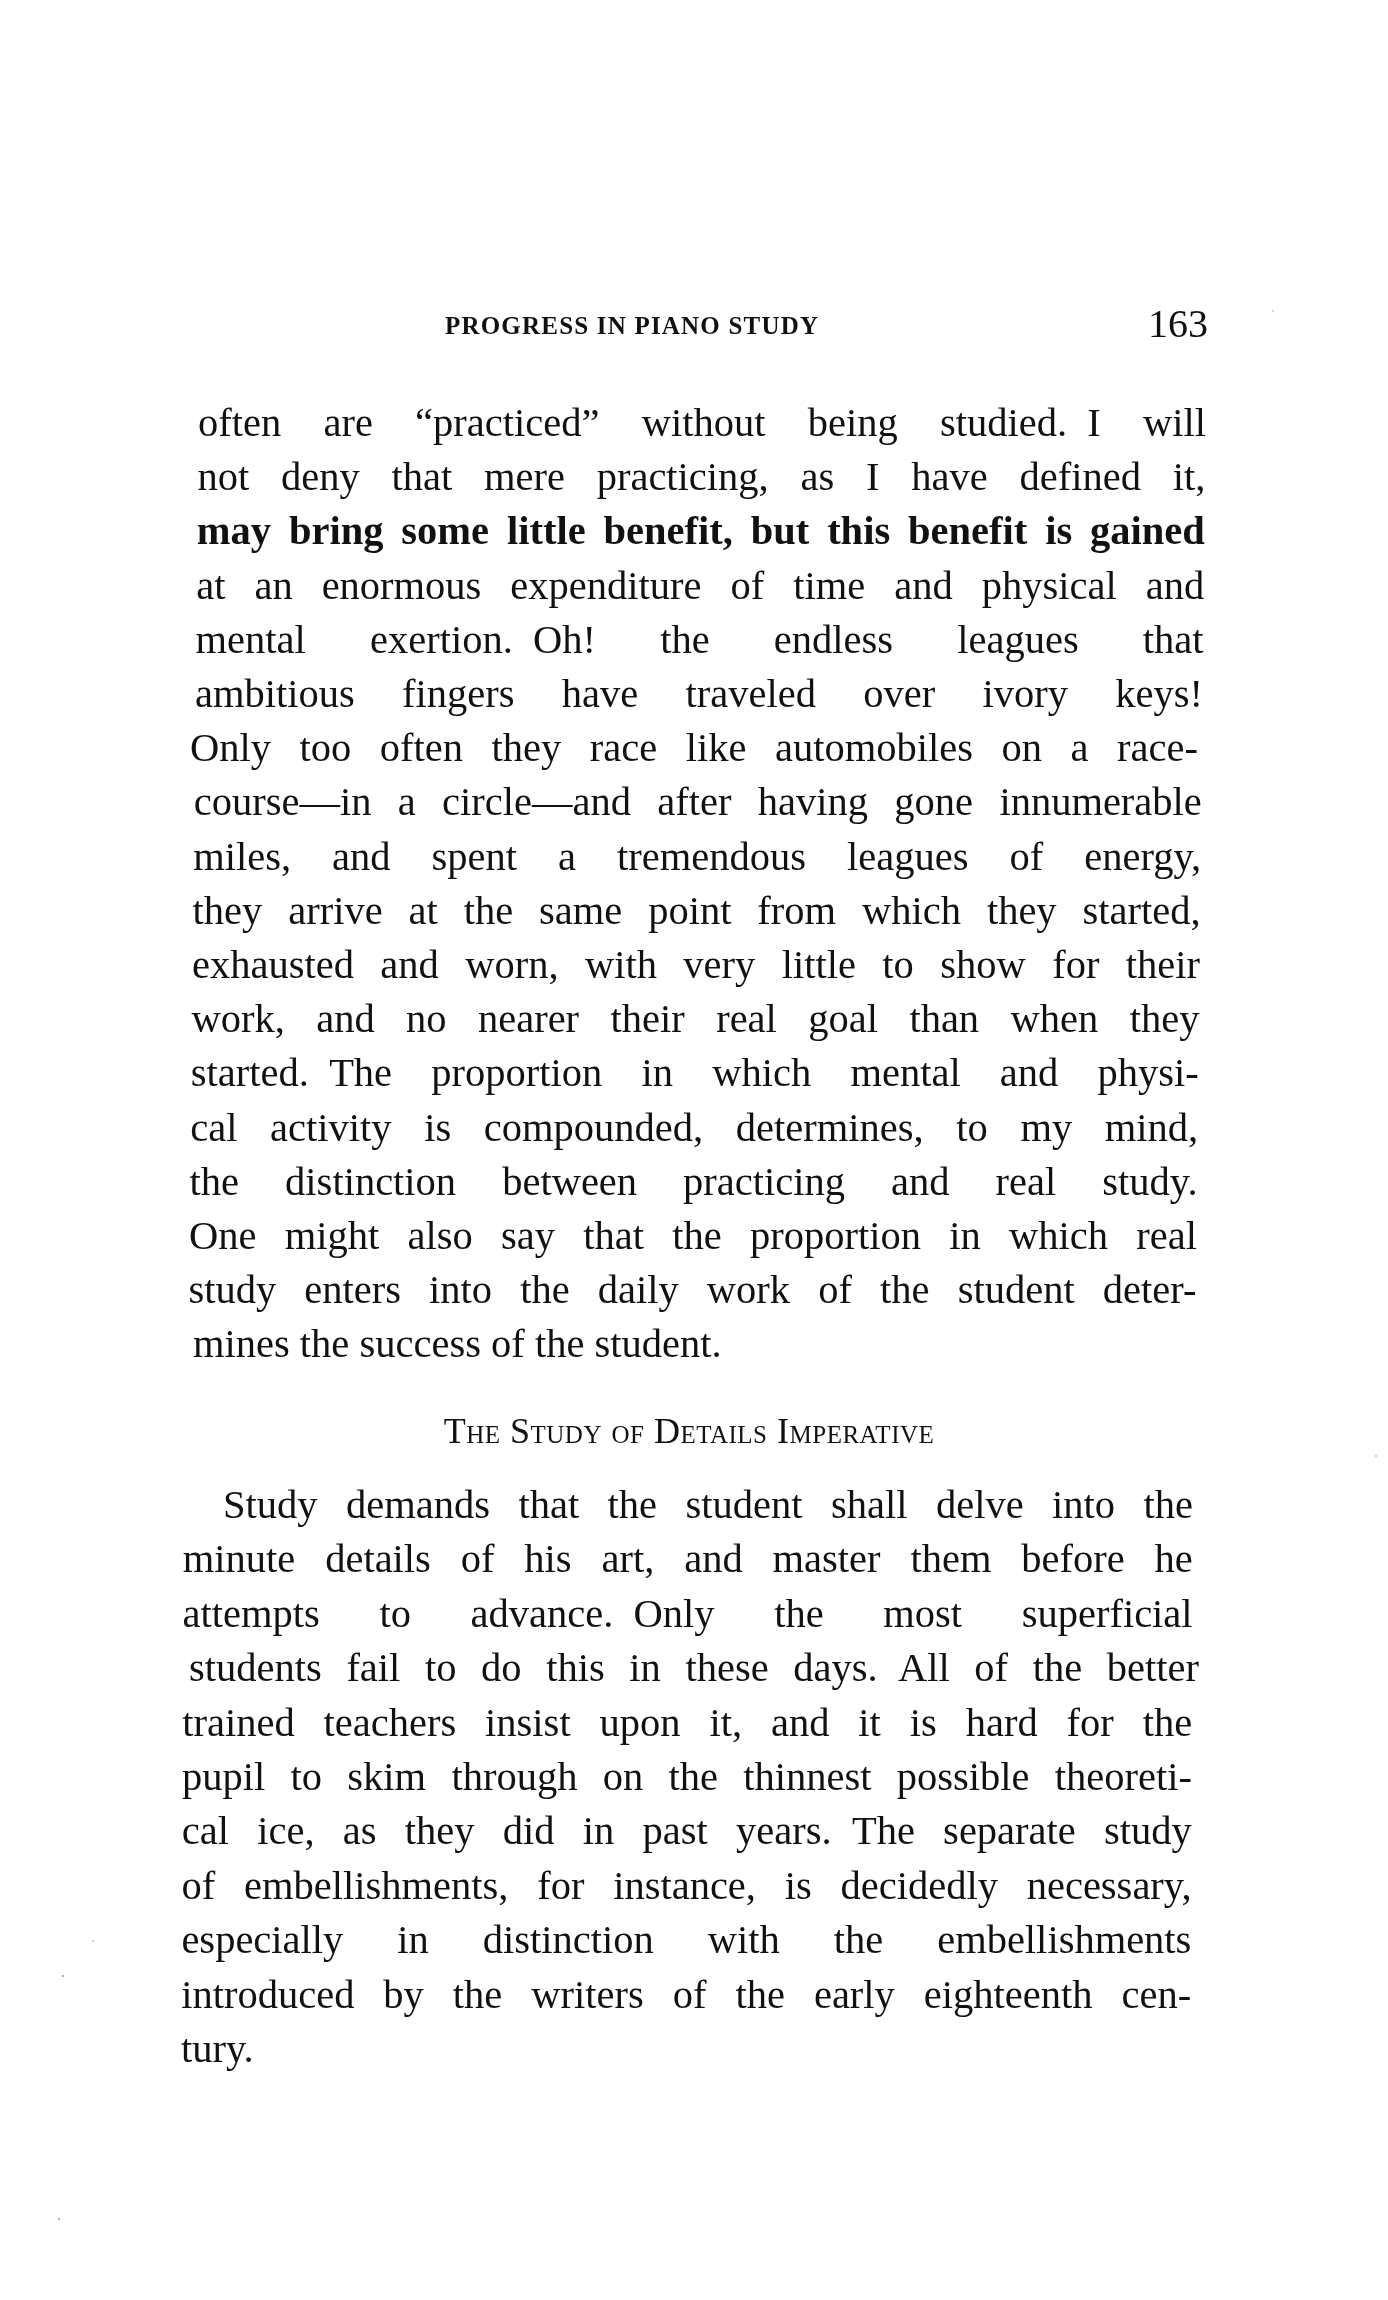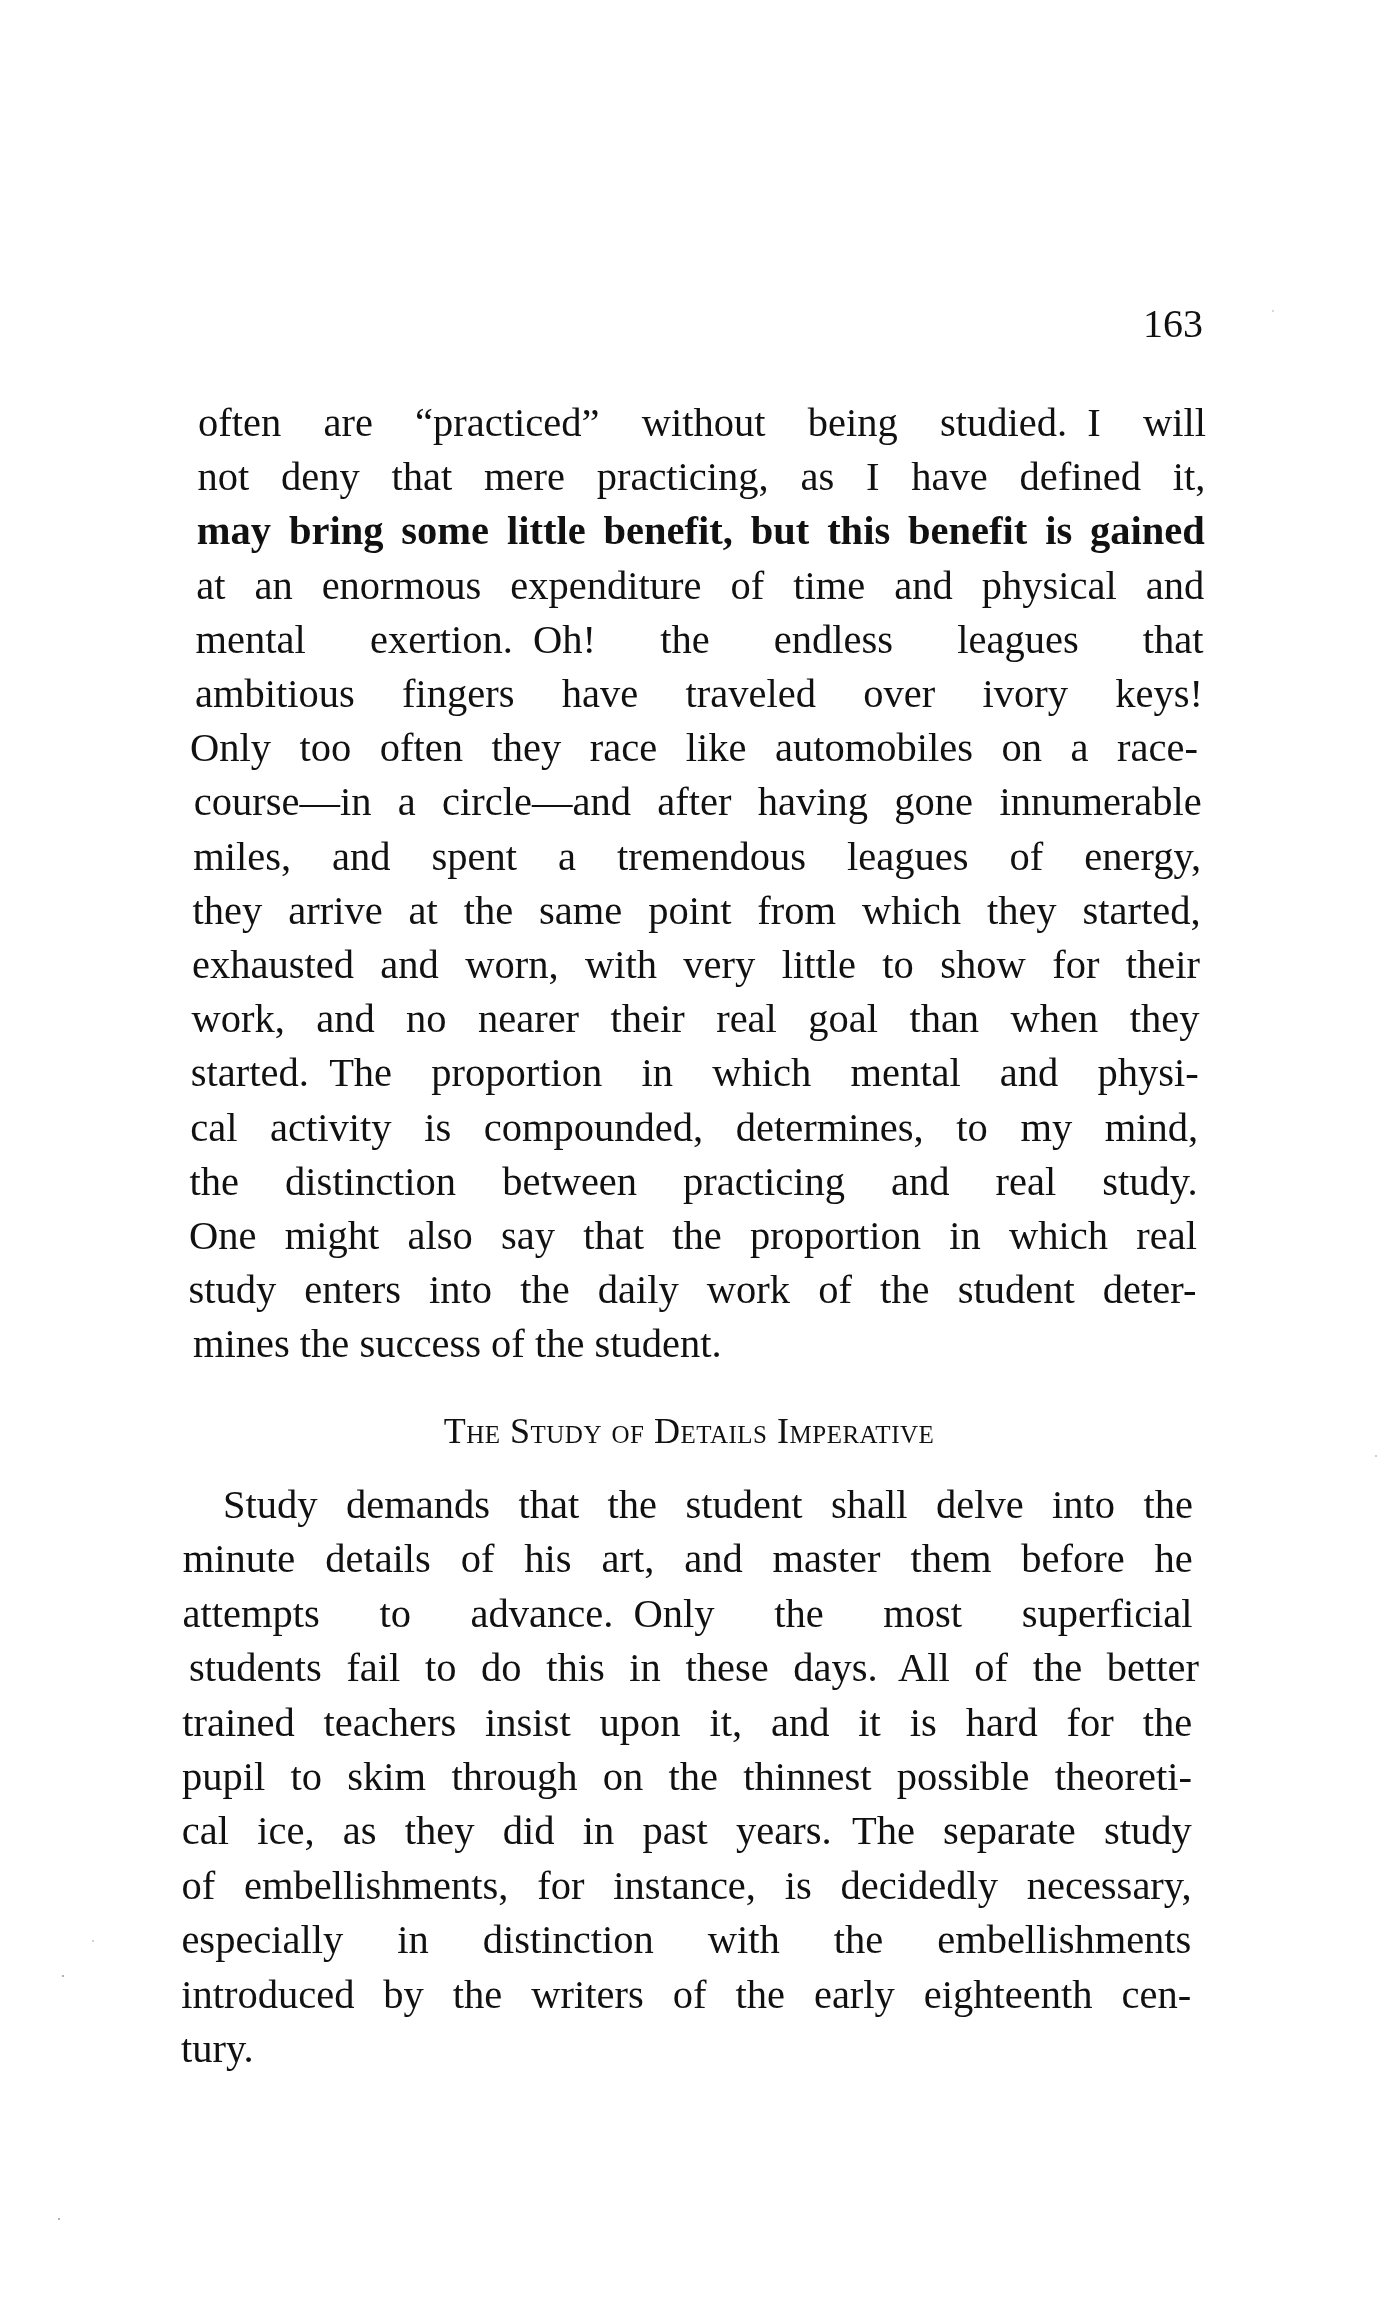--- a/index.html
+++ b/index.html
@@ -4,21 +4,21 @@
 <style>
   html, body { margin: 0; padding: 0; background: #ffffff; }
   body { width: 1388px; height: 2300px; position: relative; overflow: hidden; color: #111; }
   .page { position: absolute; left: 0; top: 0; width: 1388px; height: 2300px; background: #fff; }
   .running-head {
     position: absolute; top: 312px; left: 445px; width: 510px;
     font-family: "Liberation Serif", serif; font-size: 25px; letter-spacing: 1.2px;
     text-transform: uppercase; font-weight: bold; white-space: nowrap;
   }
   .page-number {
-    position: absolute; top: 300px; left: 1138px; width: 70px; text-align: center;
+    position: absolute; top: 300px; left: 1138px; width: 70px; text-align: right;
     font-family: "Liberation Serif", serif; font-size: 40px;
   }
   .line {
     position: absolute; height: 54px; line-height: 54px;
     font-family: "Liberation Serif", serif; font-size: 40.5px;
     text-align: justify; text-align-last: justify; white-space: nowrap;
   }
   .line.last { text-align-last: left; }
   .line .w { display: inline-block; width: 100%; text-align: justify; text-align-last: justify; white-space: normal; }
   .line.last .w { text-align-last: left; }
@@ -26,20 +26,21 @@
     position: absolute; top: 1410px; left: 344px; width: 690px; text-align: center;
     font-family: Liberation Serif, serif; font-size: 36px; font-variant: small-caps;
     letter-spacing: 0.5px; white-space: nowrap;
   }
   .speck { position: absolute; width: 2px; height: 2px; background: #999; border-radius: 1px; }
 </style>
 </head>
 <body>
 
 <div class="page">
+  <div class="running-head">PROGRESS IN PIANO STUDY</div>
   <div class="page-number">163</div>
 
   <div id="para1">
       <div class="line" style="left: 198px; top: 396px; width: 1008px;"><span class="w">often are “practiced” without being studied. I will</span></div>
       <div class="line" style="left: 197.4px; top: 450.2px; width: 1008px;"><span class="w">not deny that mere practicing, as I have defined it,</span></div>
       <div class="line" style="left: 196.8px; top: 504.4px; width: 1008px; font-weight: bold;"><span class="w">may bring some little benefit, but this benefit is gained</span></div>
       <div class="line" style="left: 196.2px; top: 558.6px; width: 1008px;"><span class="w">at an enormous expenditure of time and physical and</span></div>
       <div class="line" style="left: 195.6px; top: 612.8px; width: 1008px;"><span class="w">mental exertion. Oh! the endless leagues that</span></div>
       <div class="line" style="left: 195px; top: 667px; width: 1008px;"><span class="w">ambitious fingers have traveled over ivory keys!</span></div>
       <div class="line" style="left: 190px; top: 721.2px; width: 1008px;"><span class="w">Only too often they race like automobiles on a race-</span></div>

